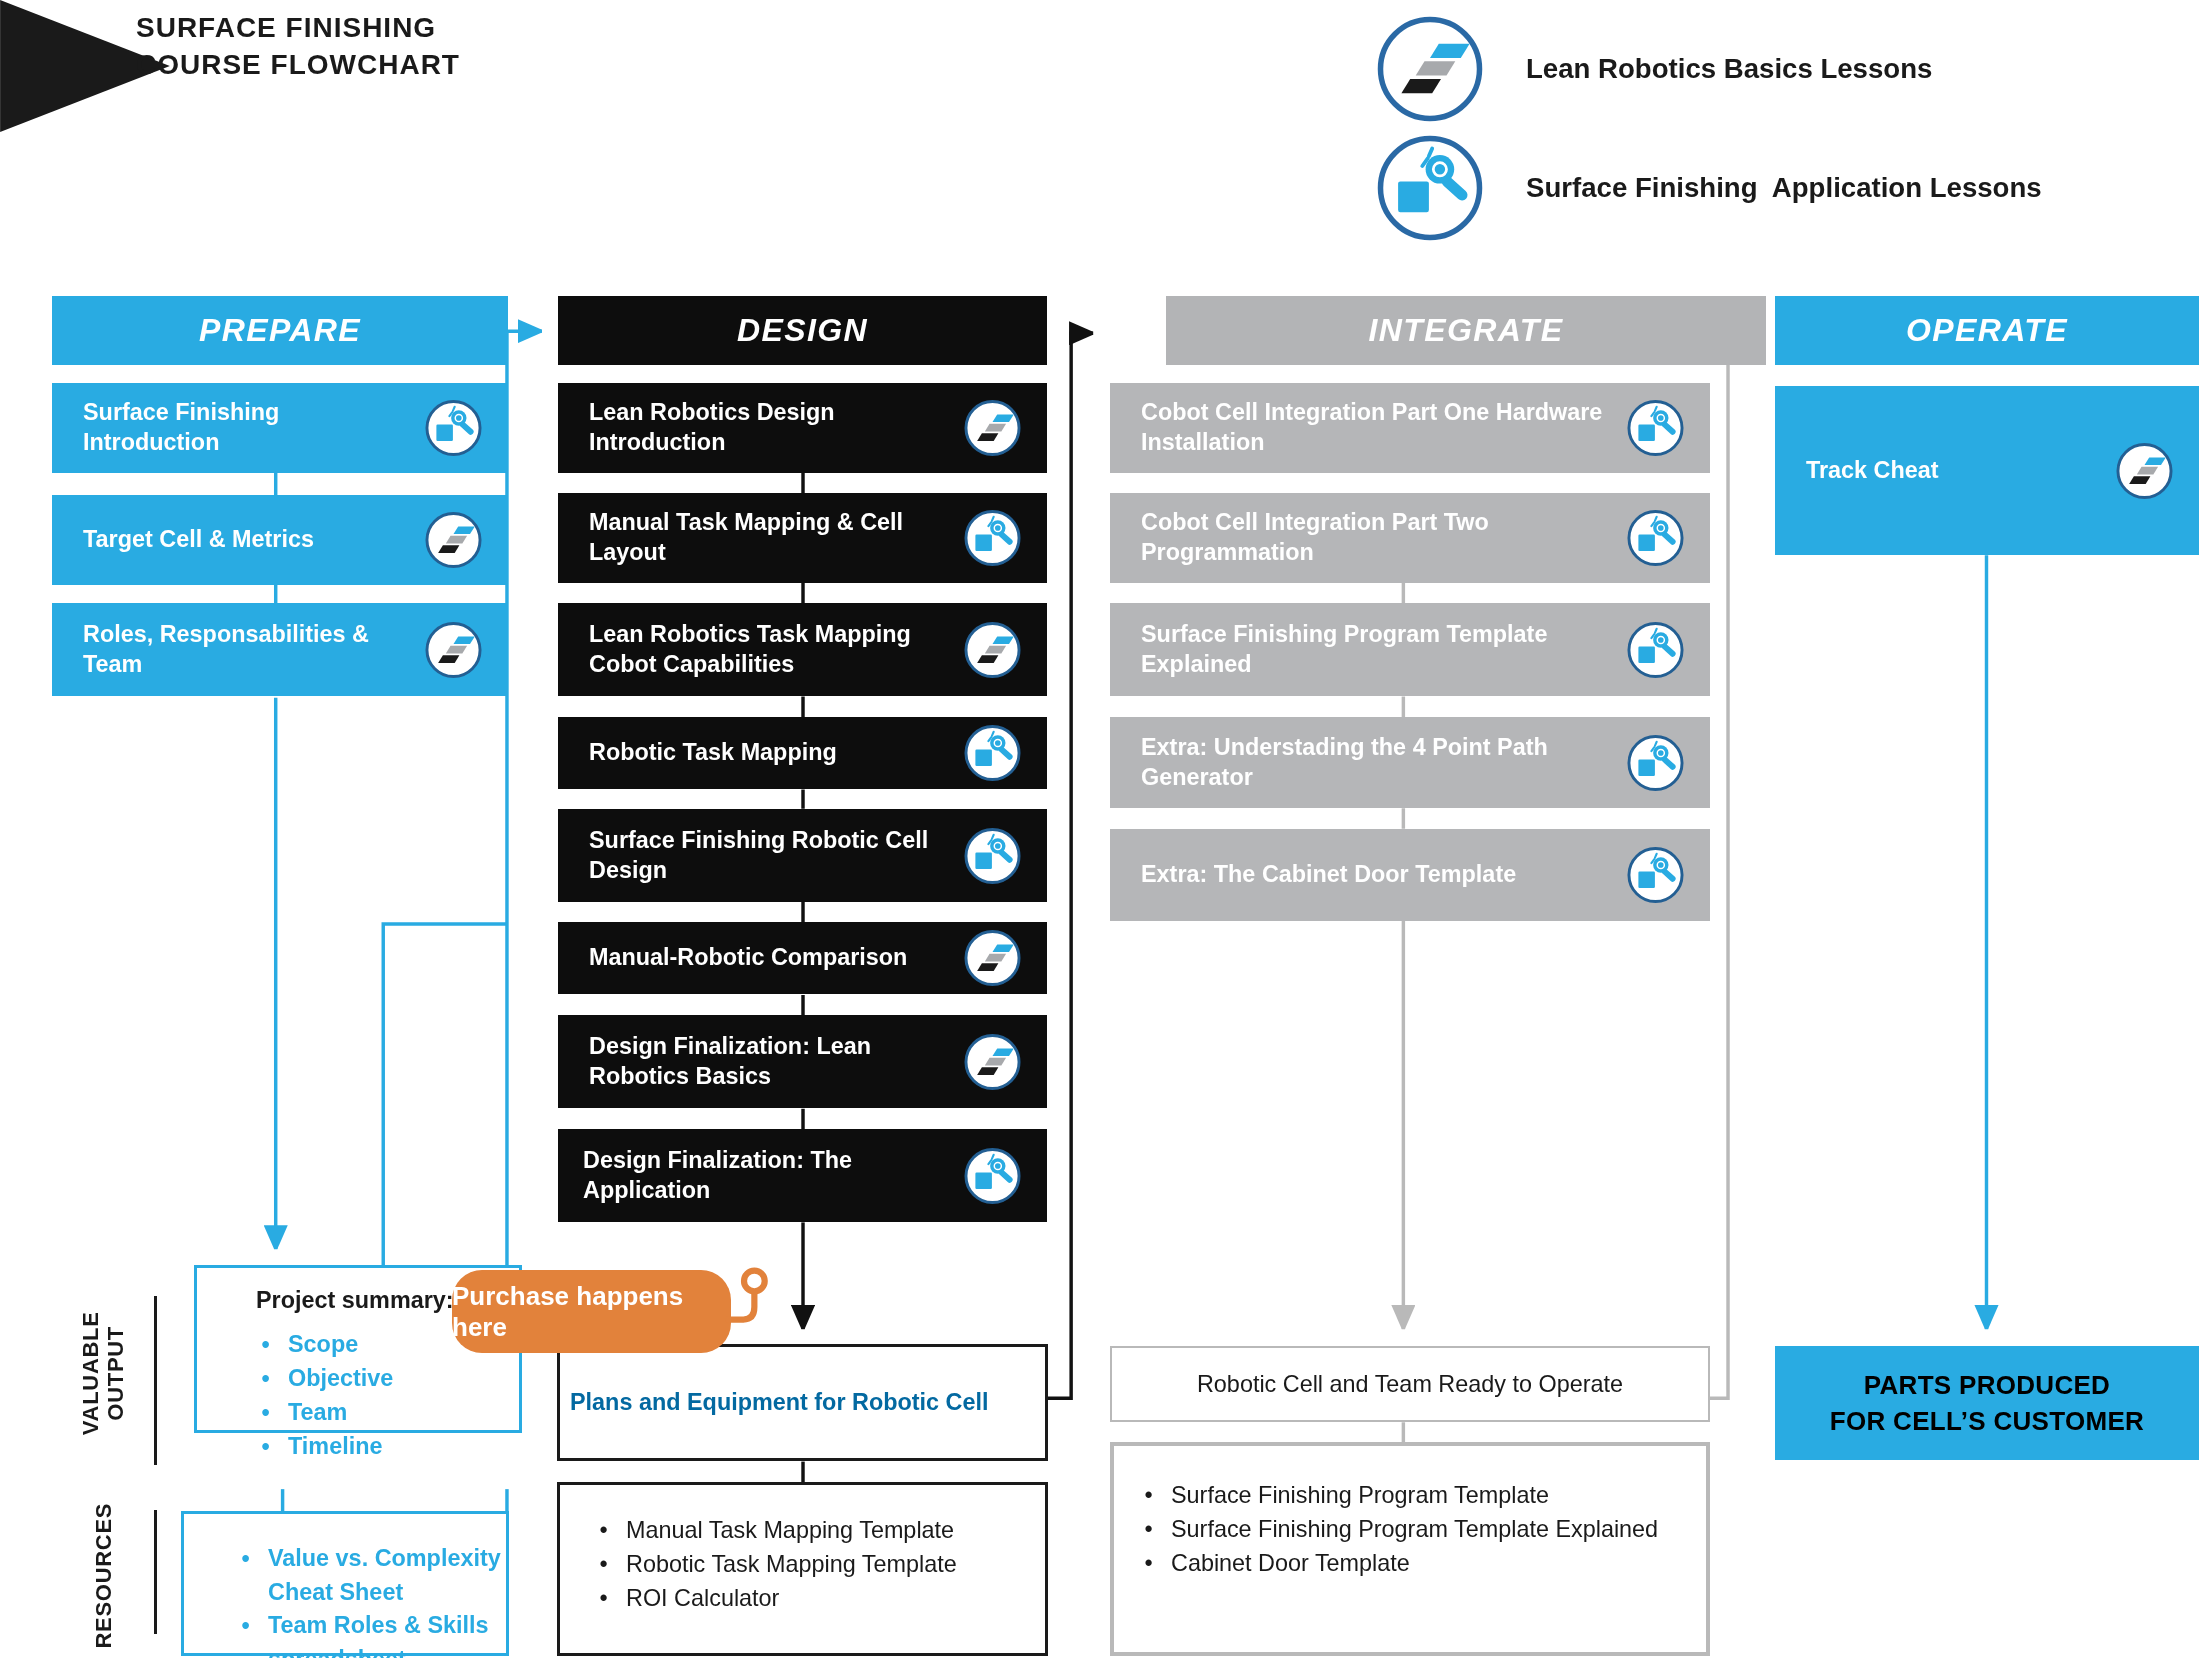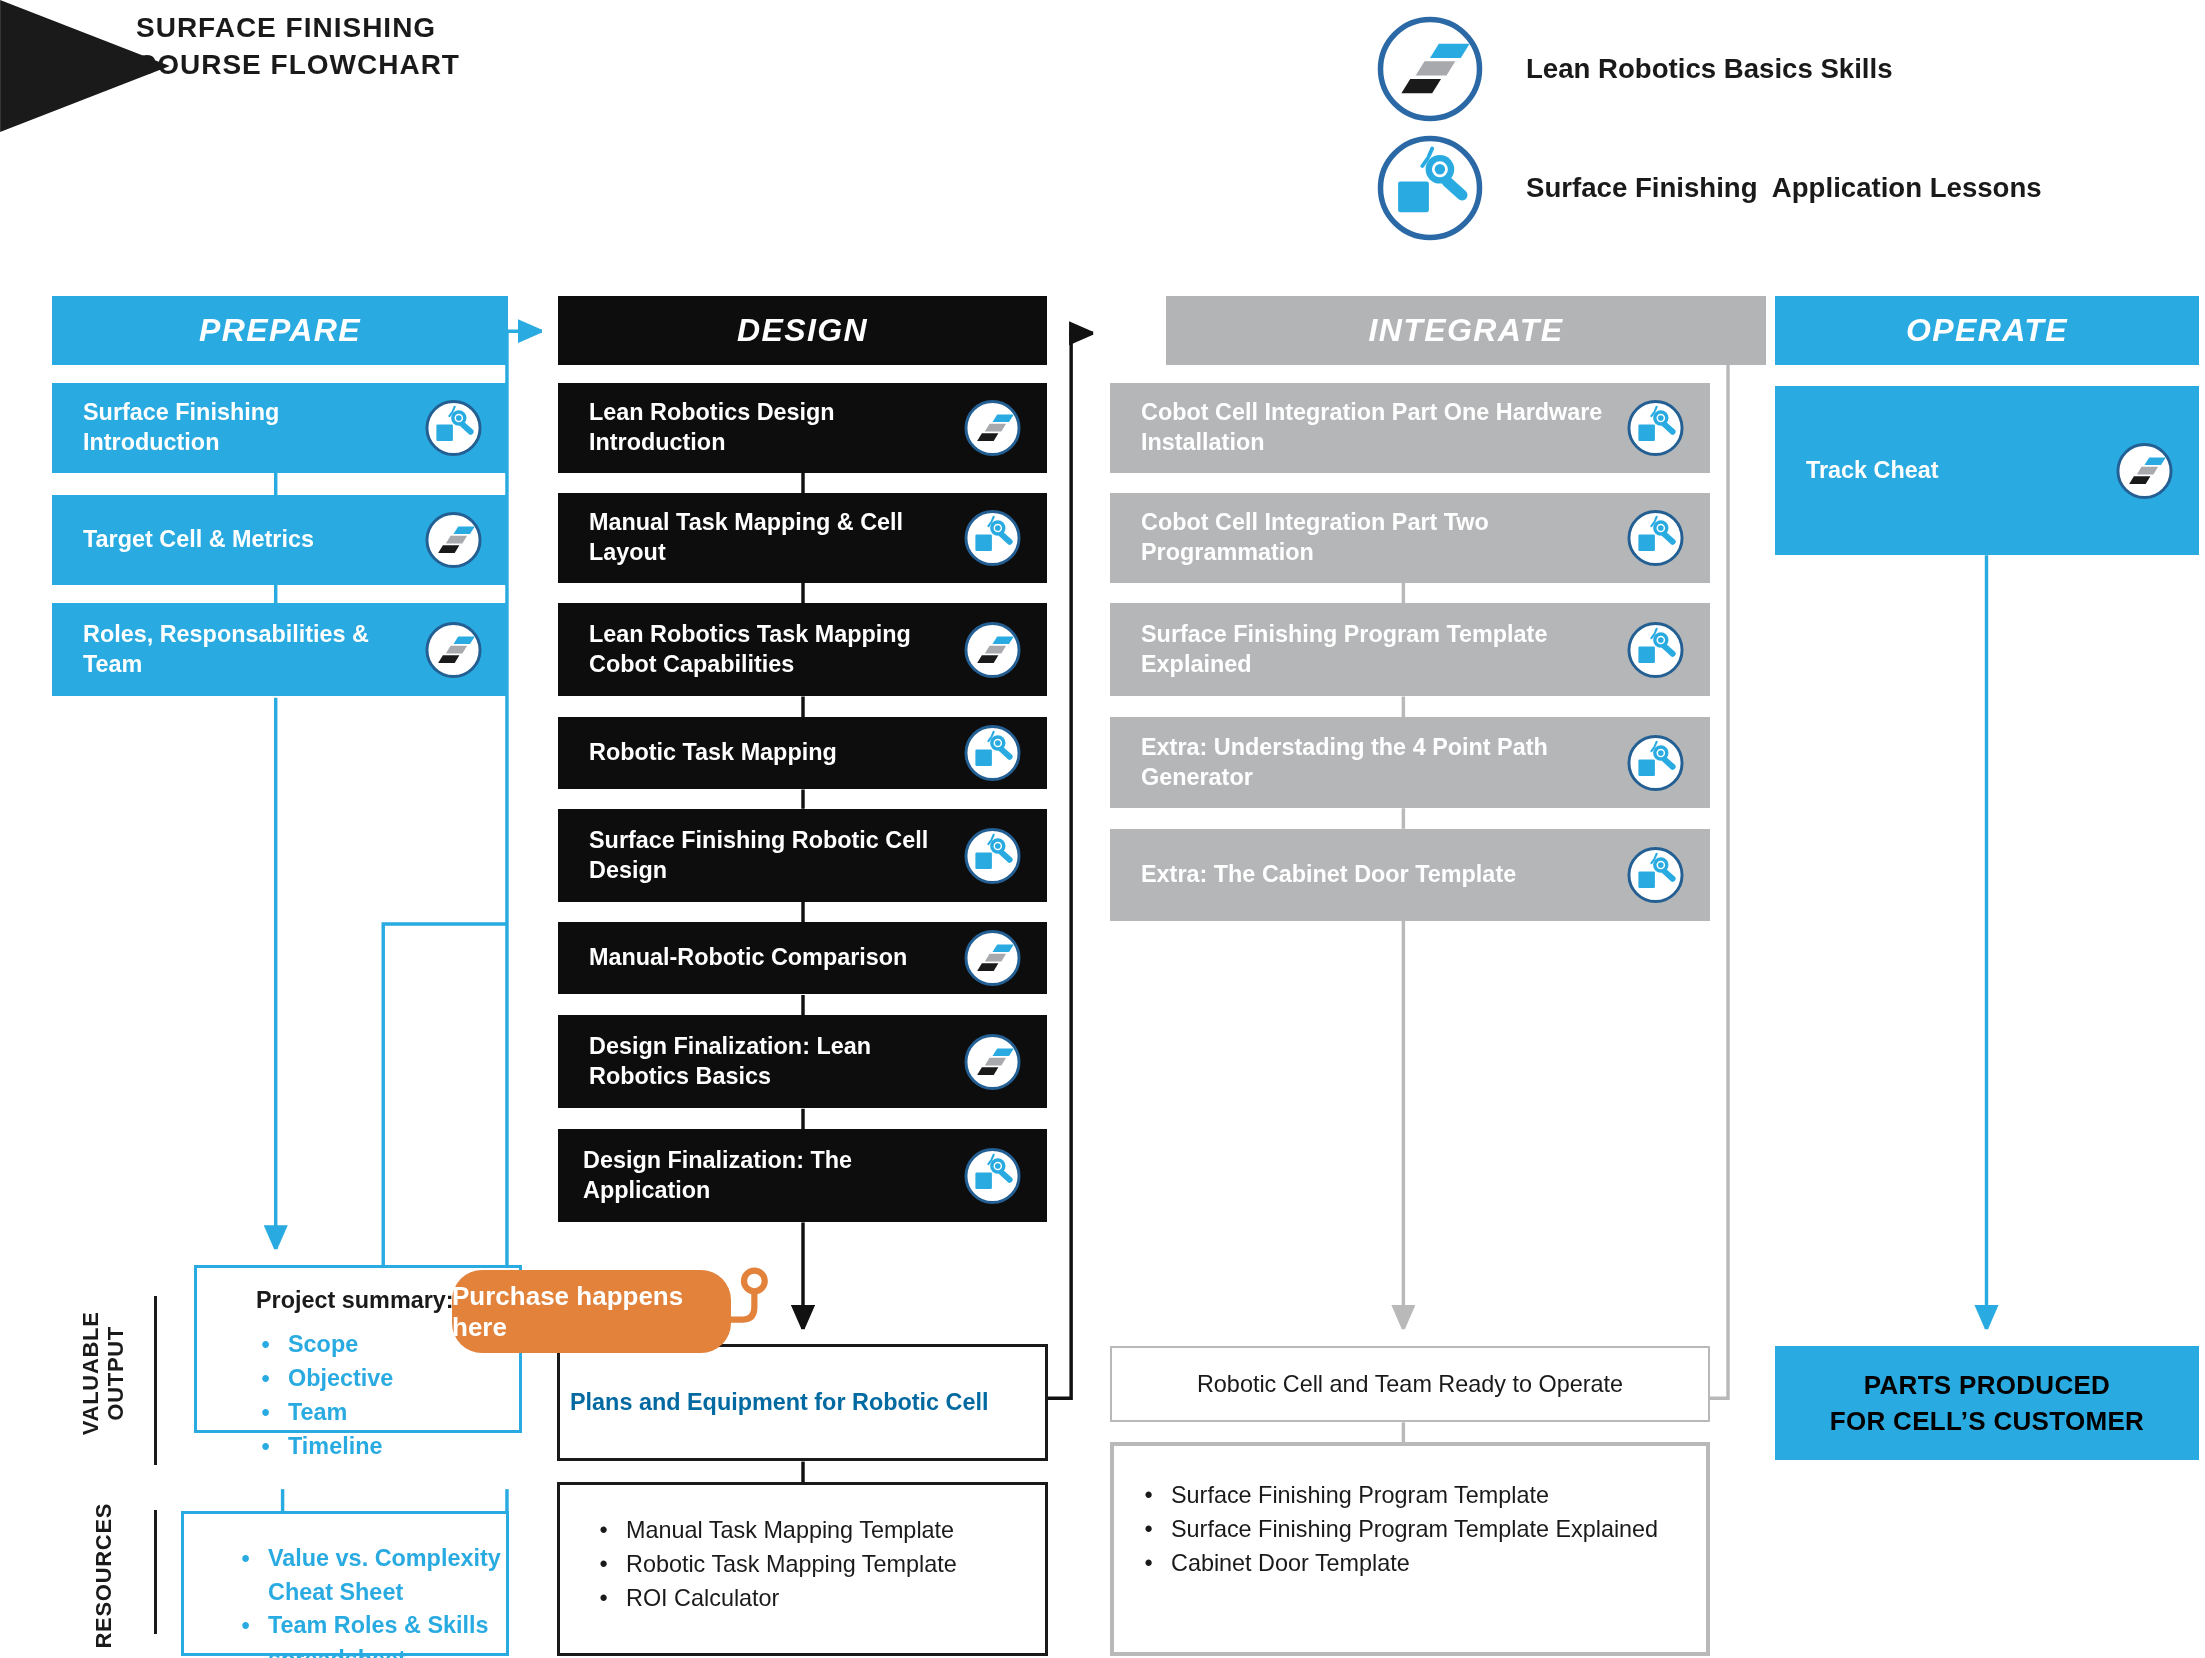--- a/index.html
+++ b/index.html
@@ -125,21 +125,21 @@
 
   <div class="legend">
     <div class="legend-row" style="top:0;">
       <span class="ic">
   <svg viewBox="0 0 100 100" width="100%" height="100%">
     <circle cx="50" cy="50" r="45" fill="#ffffff" stroke="#2A69A5" stroke-width="5"></circle>
     <polygon points="24,72 52,72 60,59 32,59" fill="#1a1a1a"></polygon>
     <polygon points="37,56 65,56 73,43 45,43" fill="#A7A9AC"></polygon>
     <polygon points="50,40 78,40 86,27 58,27" fill="#29ABE2"></polygon>
   </svg></span>
-      <span class="lbl">Lean Robotics Basics Skills</span>
+      <span class="lbl">Lean Robotics Basics Lessons</span>
     </div>
     <div class="legend-row" style="top:119px;">
       <span class="ic">
   <svg viewBox="0 0 100 100" width="100%" height="100%">
     <circle cx="50" cy="50" r="45" fill="#ffffff" stroke="#2A69A5" stroke-width="5"></circle>
     <rect x="21" y="44" width="28" height="28" rx="2" fill="#29ABE2"></rect>
     <g transform="rotate(42 62 41)">
               <rect x="62" y="36" width="28" height="10" rx="5" fill="#29ABE2"></rect>
             </g>
     <circle cx="59" cy="33" r="13" fill="#29ABE2"></circle>

